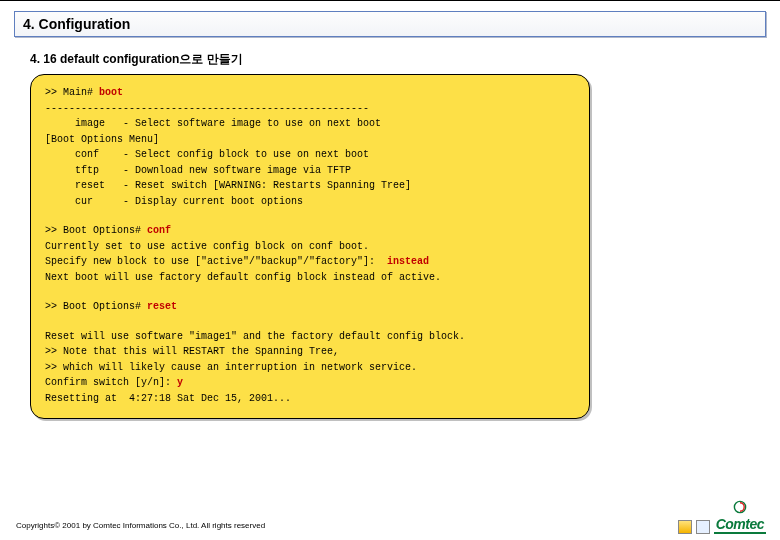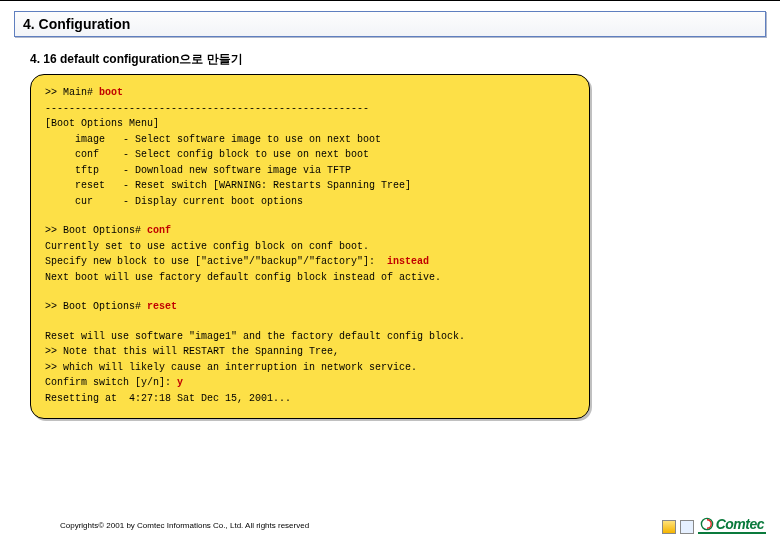--- a/index.html
+++ b/index.html
@@ -31,58 +31,58 @@
     font-size: 10px;
     line-height: 1.55;
     box-shadow: 2px 2px 0 #c0c0c0;
     color: #000;
   }
   .terminal .row { white-space: pre; }
   .terminal .cmd { color: #C00000; font-weight: bold; }
   .gap-lg { height: 14px; }
   .footer {
     position: absolute; left: 16px; bottom: 10px;
-    font-size: 8px; color: #000; font-family: Arial, sans-serif; margin-left: 44px;
+    font-size: 8px; color: #000; font-family: Arial, sans-serif;
   }
   .logo-area {
     position: absolute; right: 14px; bottom: 6px;
     display: flex; align-items: flex-end; gap: 4px;
   }
   .logo-box {
     width: 14px; height: 14px; border: 1px solid #888;
     background: linear-gradient(#ffe27a,#f5b400);
   }
   .logo-box2 {
     width: 14px; height: 14px; border: 1px solid #888;
     background: #e6f0ff;
   }
   .comtec {
     font-family: Arial, sans-serif; font-weight: bold; font-style: italic;
     color: #0a7a3c; font-size: 14px; letter-spacing: -0.5px;
     border-bottom: 2px solid #0a7a3c; padding: 0 2px;
-    display: flex; align-items: center; gap: 2px;
+    display: flex; align-items: center; gap: 2px; flex-direction: column;
   }
   .comtec .swirl {
     width: 14px; height: 14px;
   }
 </style>
 </head>
 <body>
 
 <div class="page">
 
   <div class="section-title-bar">4. Configuration</div>
 
   <div class="subheading">4. 16 default configuration으로 만들기</div>
 
   <div class="terminal">
     <div class="row"><span>&gt;&gt; Main# </span><span class="cmd">boot</span></div>
     <div class="row">------------------------------------------------------</div>
+    <div class="row">     image   - Select software image to use on next boot</div>
     <div class="row">[Boot Options Menu]</div>
-    <div class="row">     image   - Select software image to use on next boot</div>
     <div class="row">     conf    - Select config block to use on next boot</div>
     <div class="row">     tftp    - Download new software image via TFTP</div>
     <div class="row">     reset   - Reset switch [WARNING: Restarts Spanning Tree]</div>
     <div class="row">     cur     - Display current boot options</div>
 
     <div class="gap-lg"></div>
 
     <div class="row"><span>&gt;&gt; Boot Options# </span><span class="cmd">conf</span></div>
     <div class="row">Currently set to use active config block on conf boot.</div>
     <div class="row"><span>Specify new block to use ["active"/"backup"/"factory"]:  </span><span class="cmd">instead</span></div>

